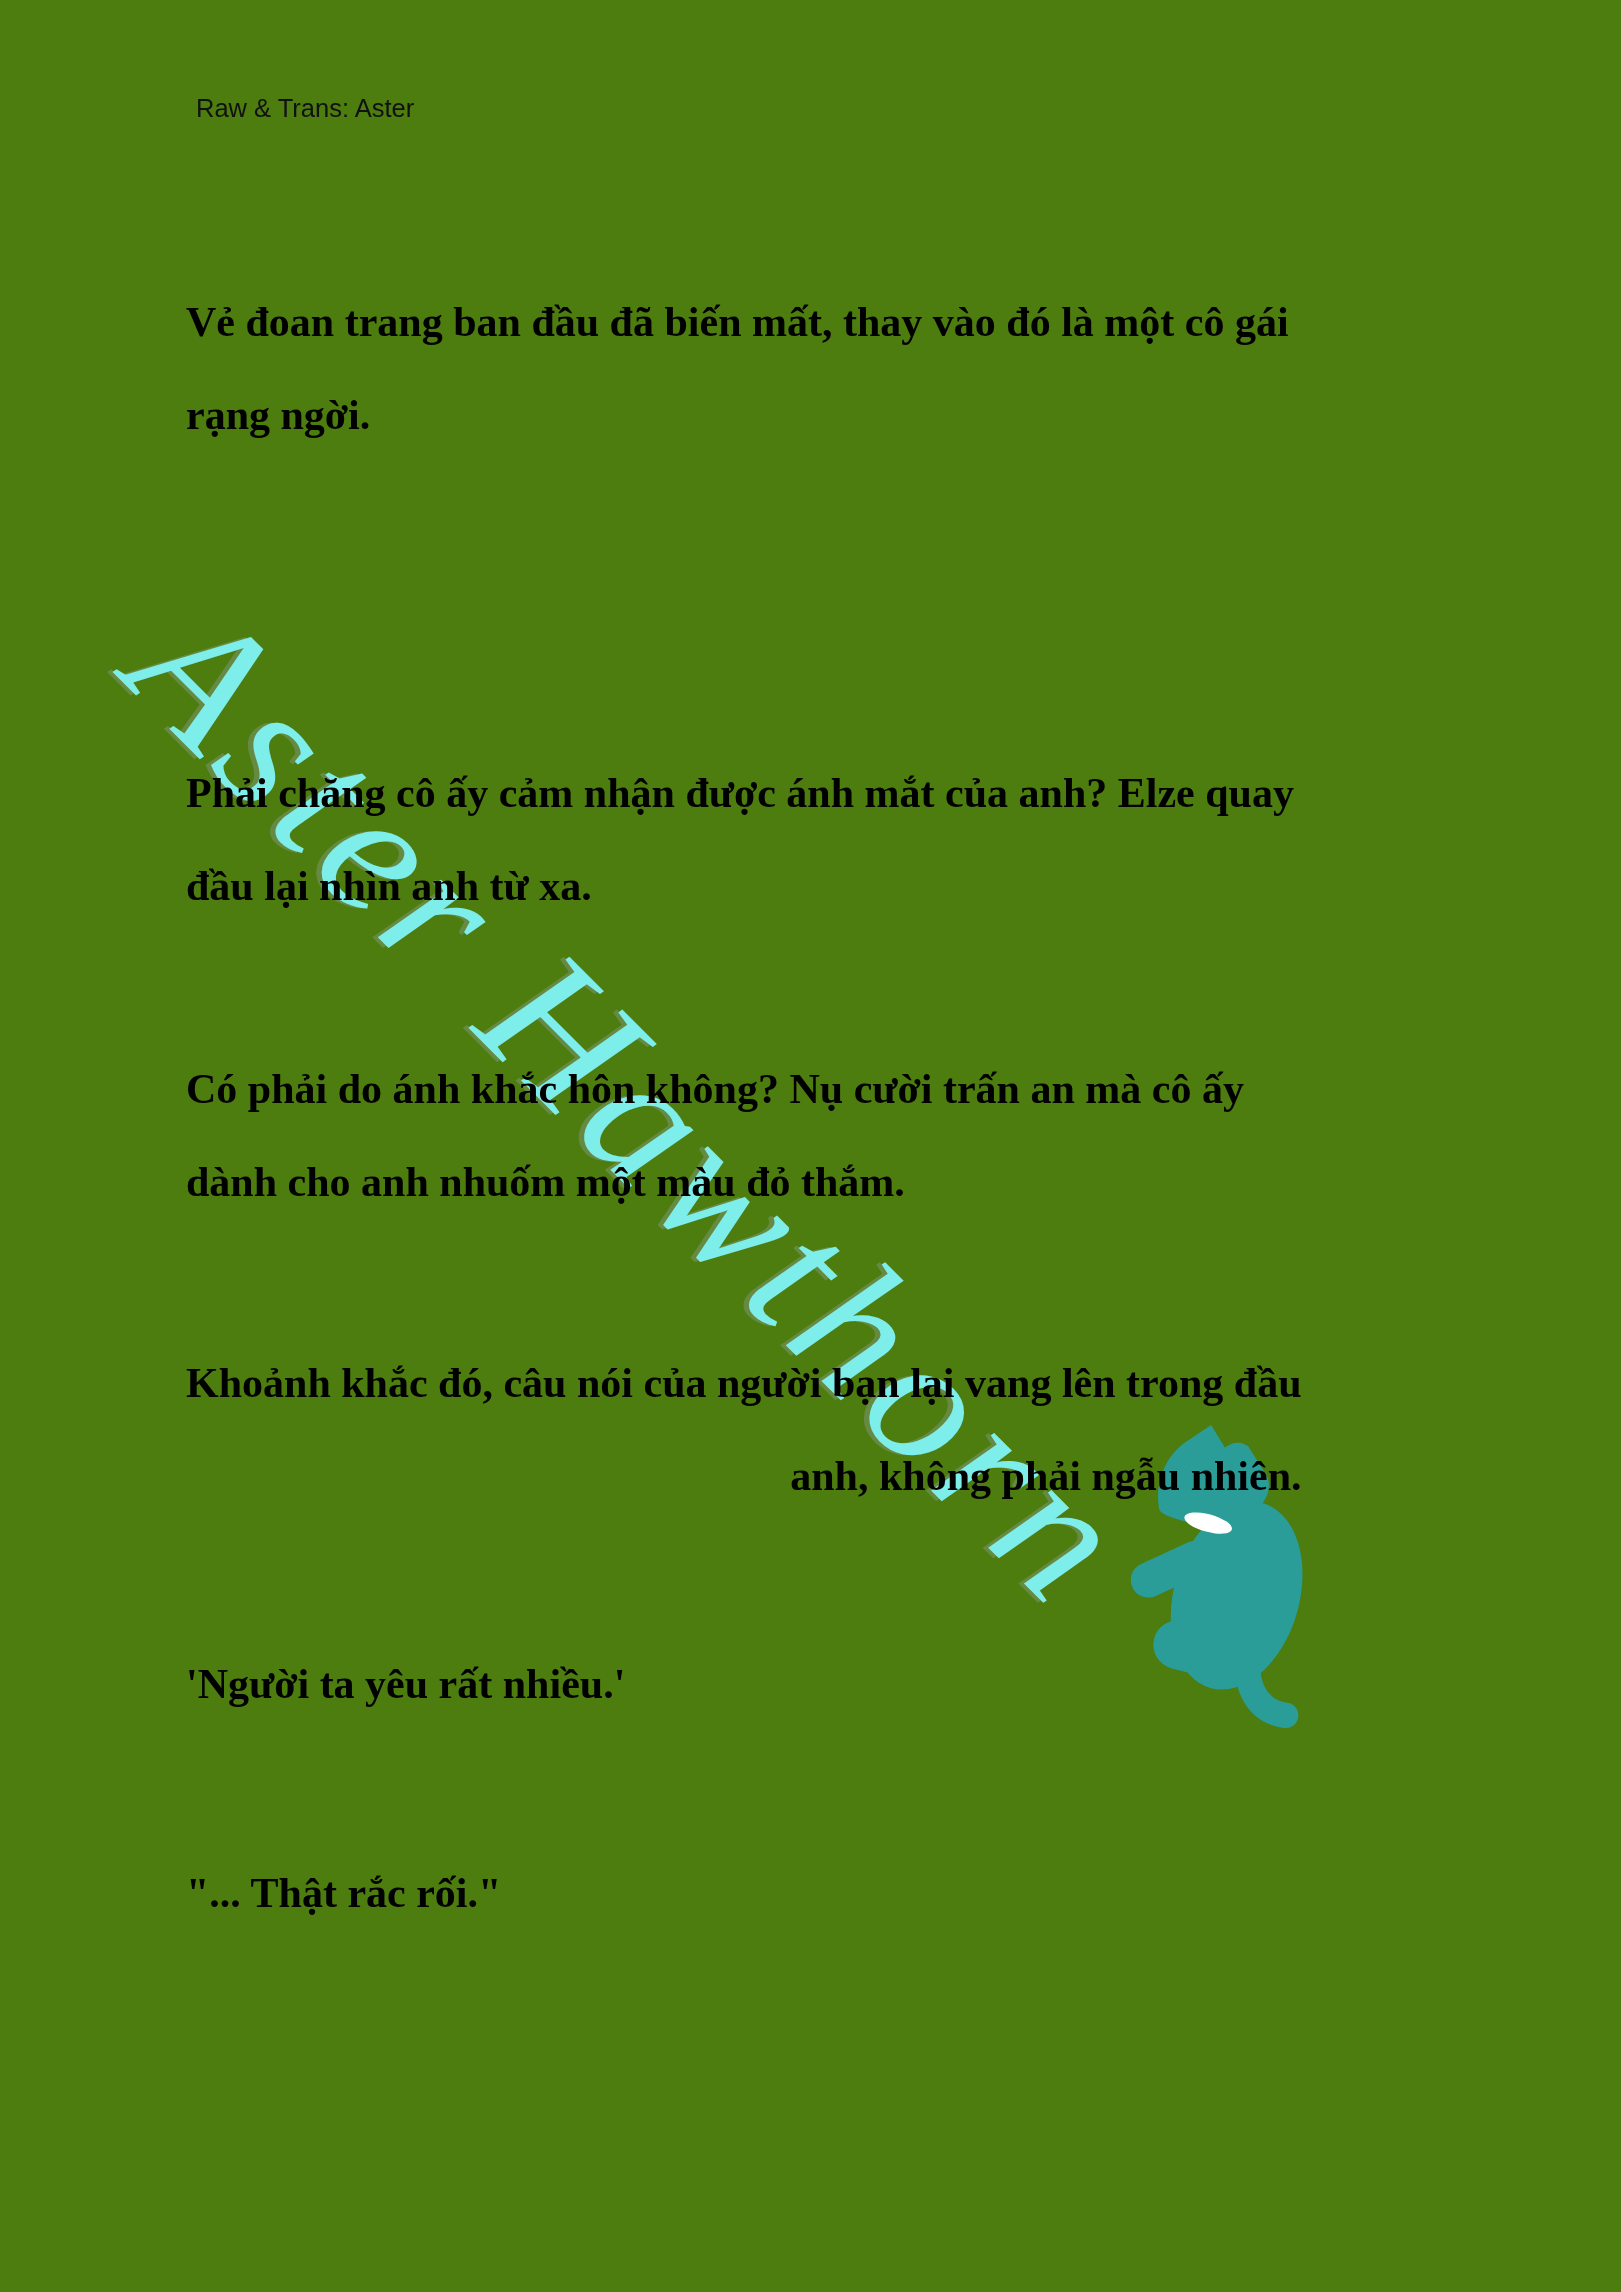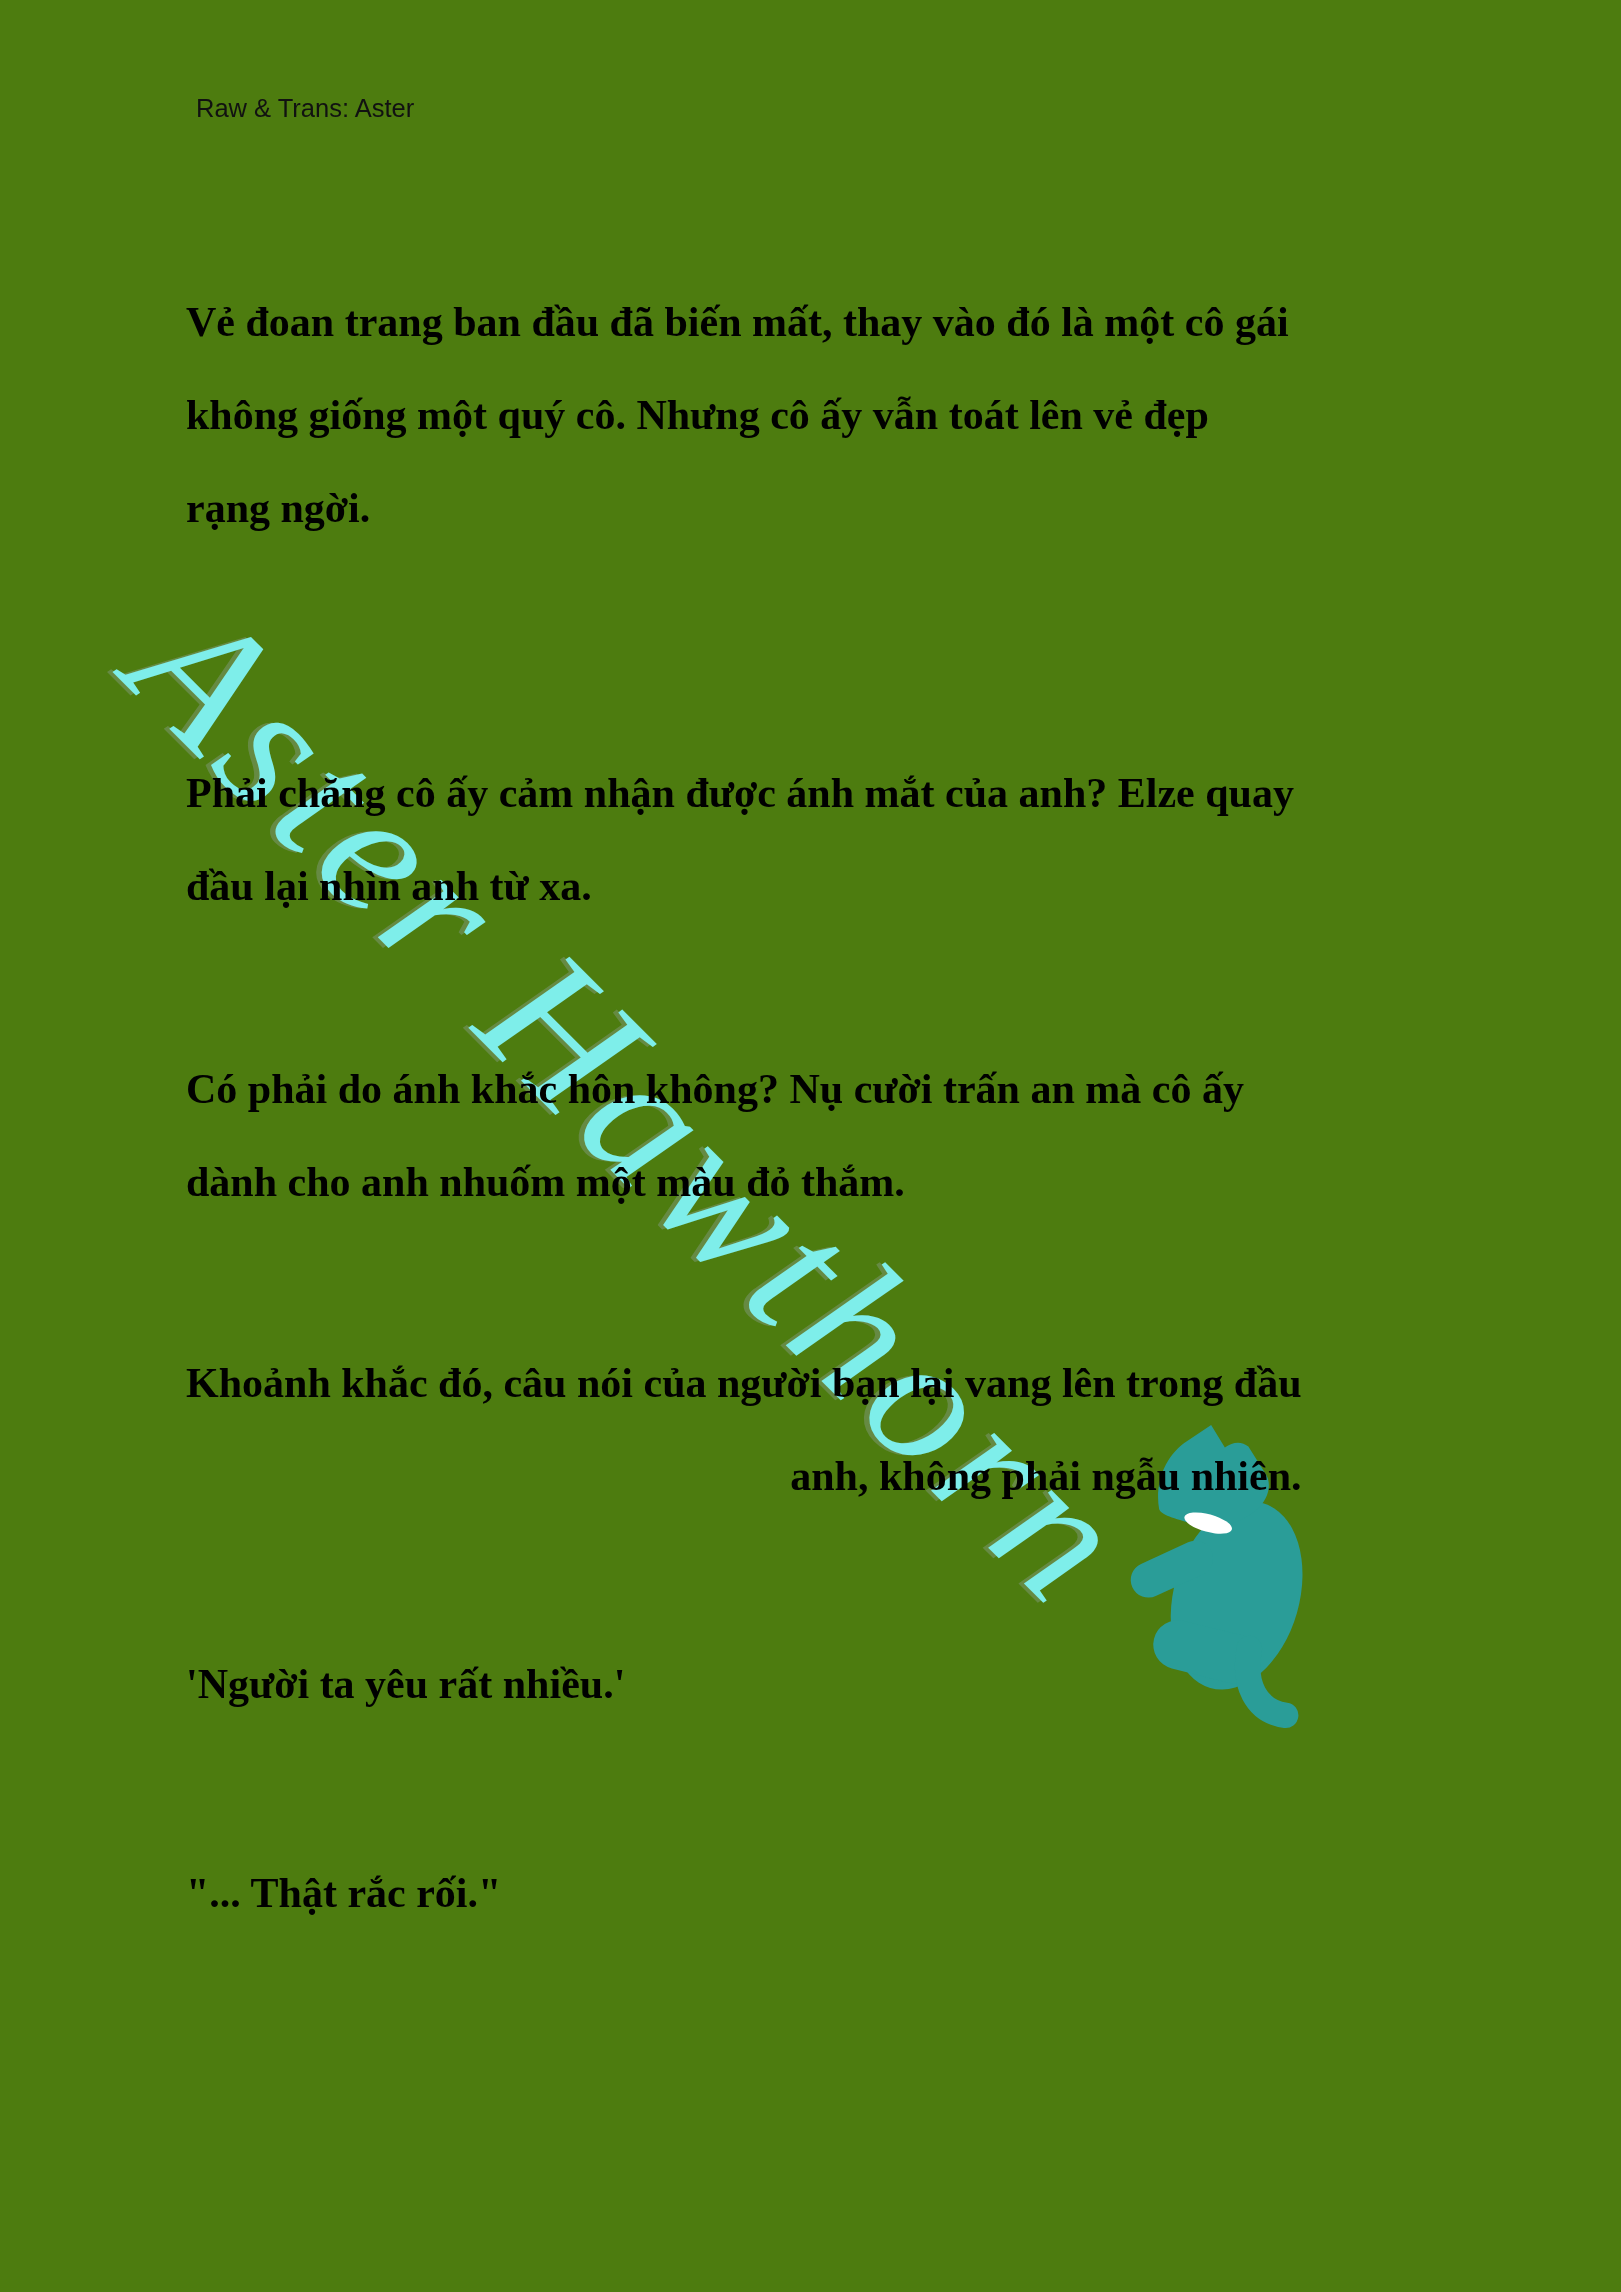--- a/index.html
+++ b/index.html
@@ -93,21 +93,20 @@
 
     <line x1="32" y1="162" x2="80" y2="140" stroke="currentColor" stroke-width="36" stroke-linecap="round"></line>
 
     <line x1="62" y1="228" x2="122" y2="243" stroke="currentColor" stroke-width="50" stroke-linecap="round"></line>
 
     <path d="M135,232 C128,268 142,296 172,300" fill="none" stroke="currentColor" stroke-width="26" stroke-linecap="round"></path>
   </svg>
 
   <div class="paragraph p1">
     <div class="text-line">Vẻ đoan trang ban đầu đã biến mất, thay vào đó là một cô gái</div>
-    <div class="text-line">không giống một quý cô. Nhưng cô ấy vẫn toát lên vẻ đẹp</div>
     <div class="text-line">rạng ngời.</div>
   </div>
 
   <div class="paragraph p2">
     <div class="text-line">Phải chăng cô ấy cảm nhận được ánh mắt của anh? Elze quay</div>
     <div class="text-line">đầu lại nhìn anh từ xa.</div>
   </div>
 
   <div class="paragraph p3">
     <div class="text-line">Có phải do ánh khắc hôn không? Nụ cười trấn an mà cô ấy</div>

